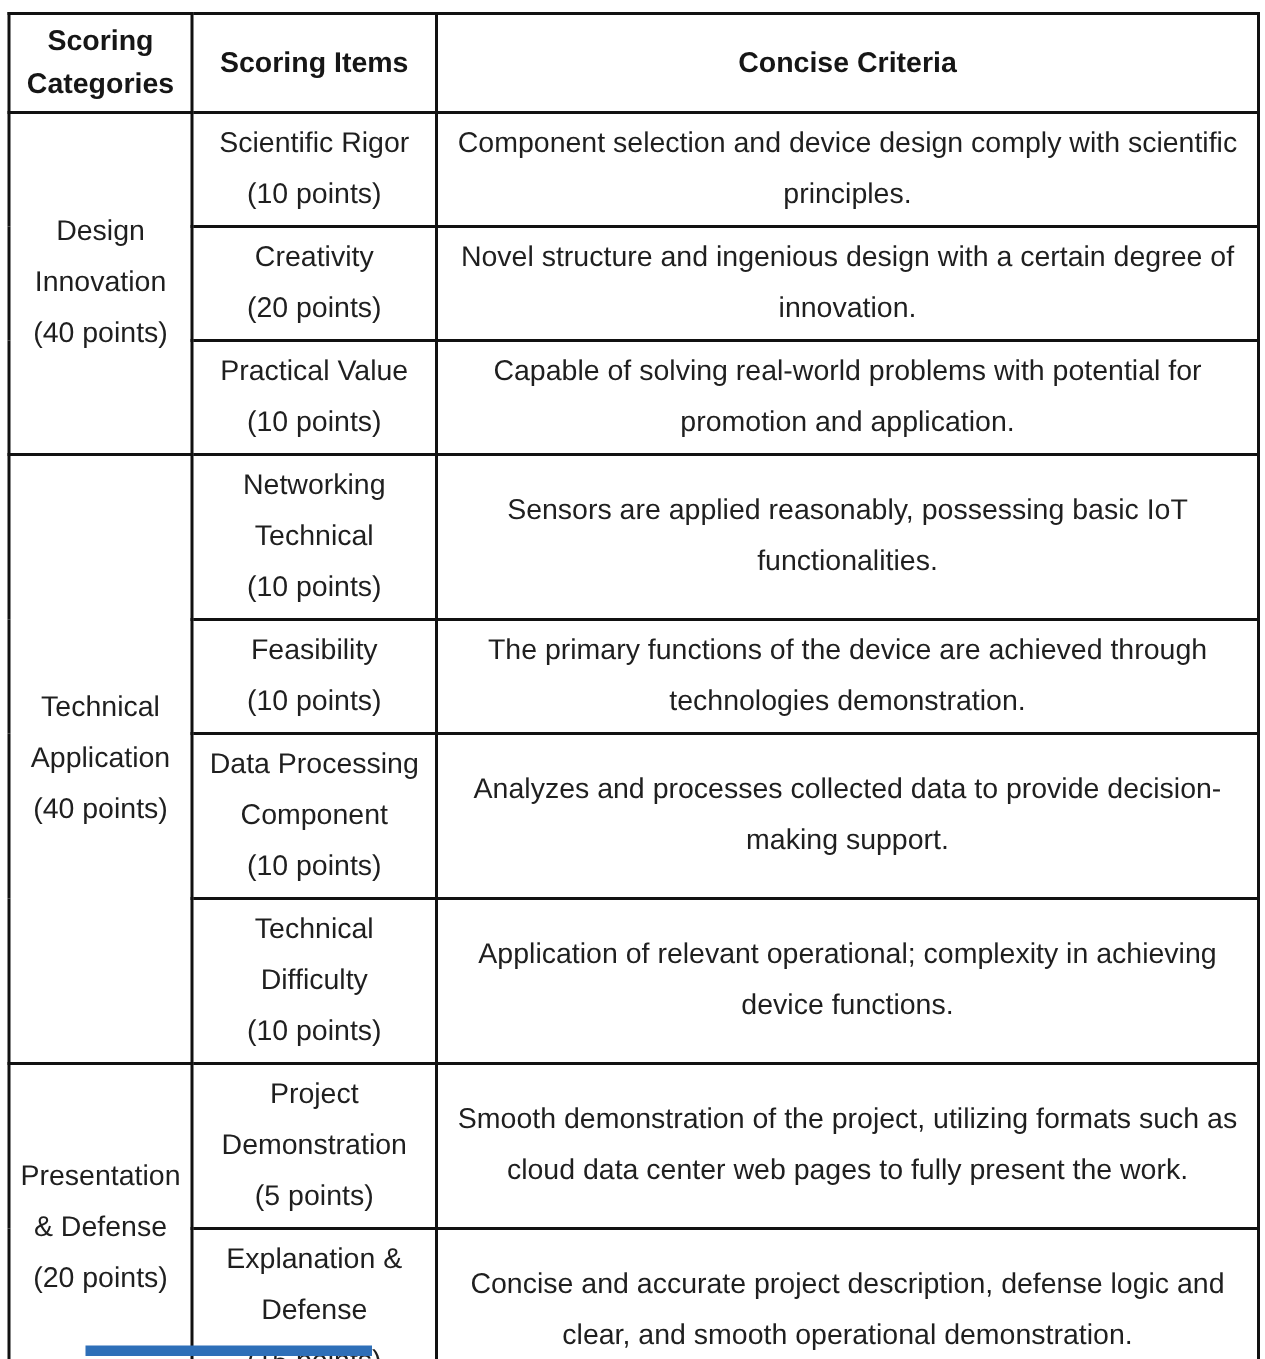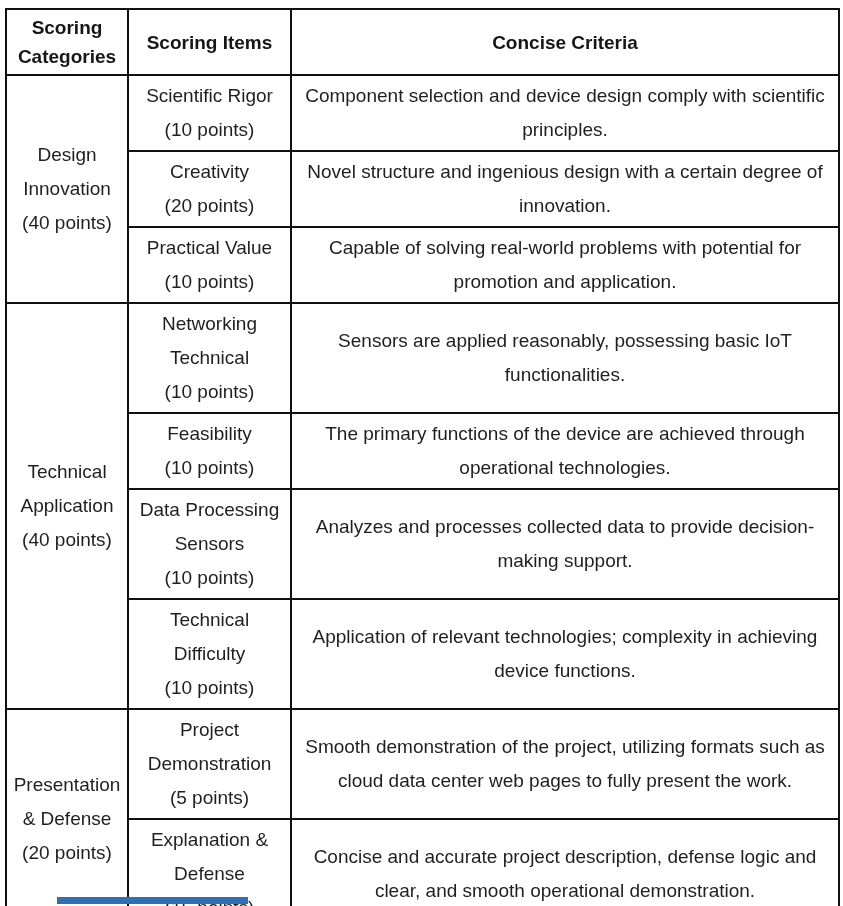--- a/index.html
+++ b/index.html
@@ -111,37 +111,37 @@
             <div class="line">Technical</div>
             <div class="line">(10 points)</div>
           </td>
           <td class="crit-cell">Sensors are applied reasonably, possessing basic IoT functionalities.</td>
         </tr>
         <tr>
           <td class="item-cell">
             <div class="line">Feasibility</div>
             <div class="line">(10 points)</div>
           </td>
-          <td class="crit-cell">The primary functions of the device are achieved through operational technologies.</td>
+          <td class="crit-cell">The primary functions of the device are achieved through technologies demonstration.</td>
         </tr>
         <tr>
           <td class="item-cell">
             <div class="line">Data Processing</div>
-            <div class="line">Sensors</div>
+            <div class="line">Component</div>
             <div class="line">(10 points)</div>
           </td>
           <td class="crit-cell">Analyzes and processes collected data to provide decision-making support.</td>
         </tr>
         <tr>
           <td class="item-cell">
             <div class="line">Technical</div>
             <div class="line">Difficulty</div>
             <div class="line">(10 points)</div>
           </td>
-          <td class="crit-cell">Application of relevant technologies; complexity in achieving device functions.</td>
+          <td class="crit-cell">Application of relevant operational; complexity in achieving device functions.</td>
         </tr>
         <tr>
           <td rowspan="2" class="cat-cell">
             <div class="line">Presentation</div>
             <div class="line">&amp; Defense</div>
             <div class="line">(20 points)</div>
           </td>
           <td class="item-cell">
             <div class="line">Project</div>
             <div class="line">Demonstration</div>

